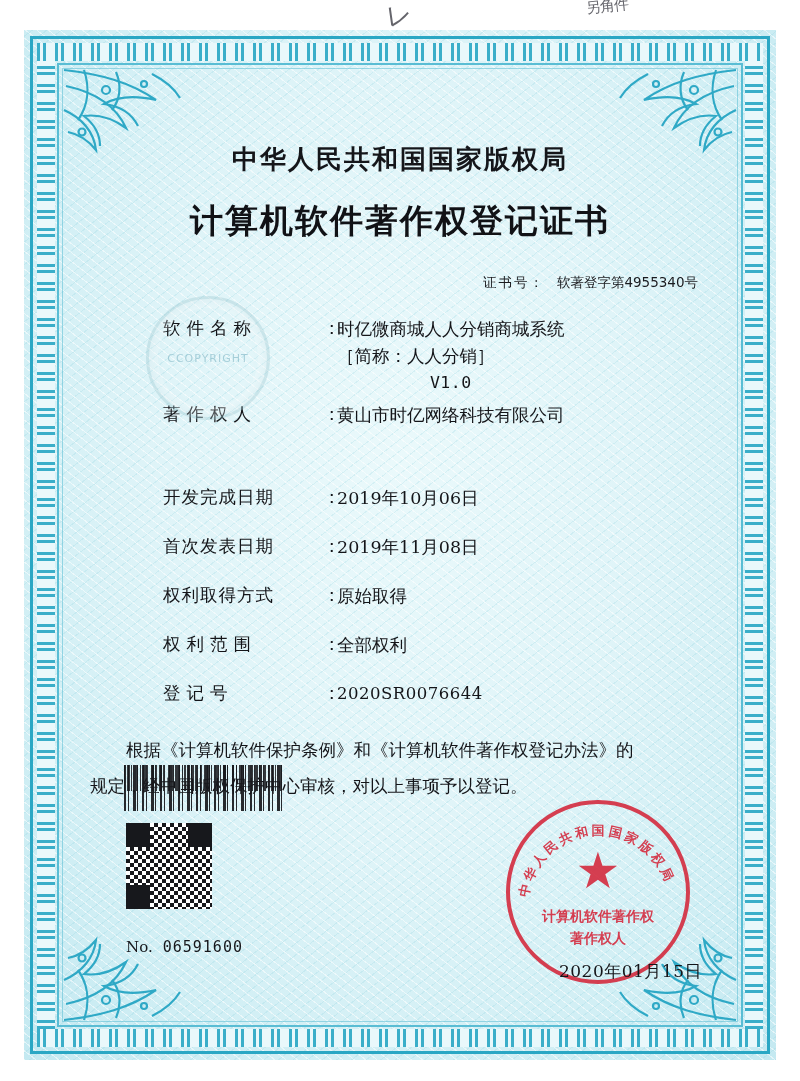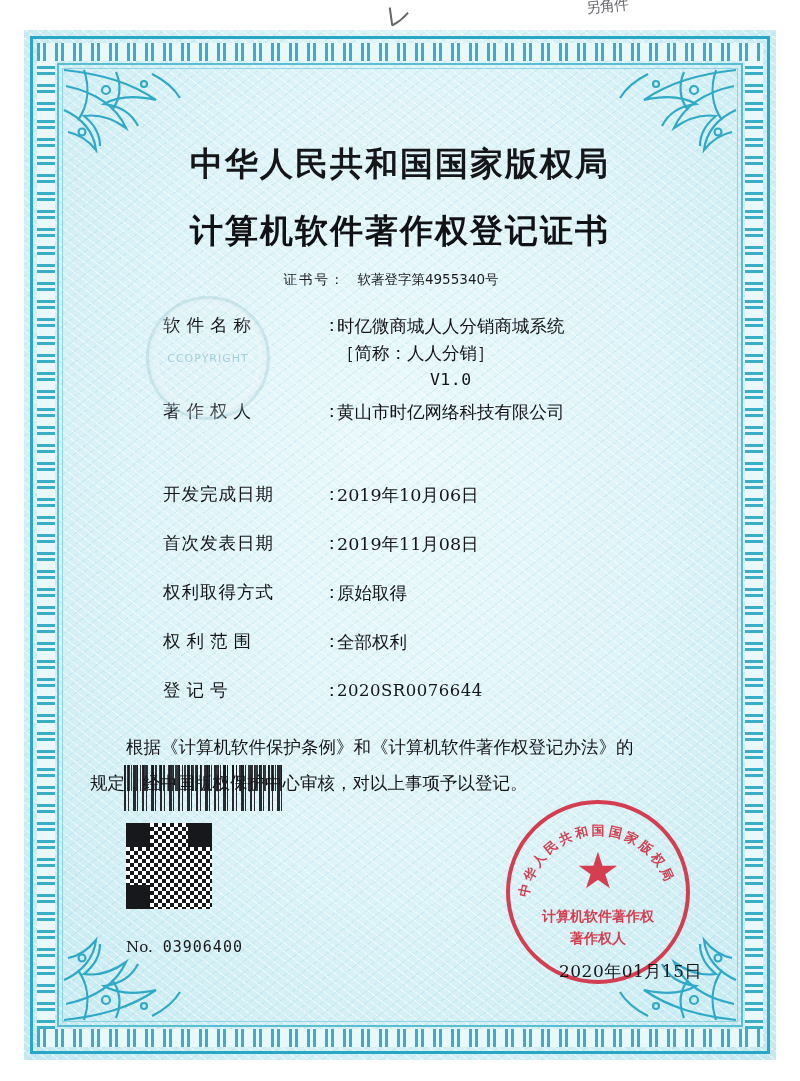--- a/index.html
+++ b/index.html
@@ -118,40 +118,40 @@
   .content {
     position: absolute;
     left: 60px;
     right: 60px;
     top: 70px;
     bottom: 60px;
   }
 
   .title-main {
     text-align: center;
-    font-size: 33px;
+    font-size: 26px;
     font-weight: bold;
     letter-spacing: 2px;
     color: #15161a;
     margin-top: 42px;
     font-family: "DejaVu Serif", serif;
   }
   .title-sub {
     text-align: center;
     font-size: 33px;
     font-weight: bold;
     letter-spacing: 2px;
     color: #111216;
     margin-top: 22px;
     font-family: Liberation Serif, serif;
   }
 
   .cert-no {
-    text-align: center;
-    margin-top: 17px;
+    text-align: right;
+    margin-top: 30px;
     font-size: 13.5px;
     color: #1a1b1f;
     padding-right: 18px;
     font-family: "DejaVu Sans", sans-serif;
   }
   .cert-no .lbl { letter-spacing: 2px; }
   .cert-no .val { margin-left: 12px; }
 
   
   .emboss {
@@ -475,21 +475,21 @@
       </div>
 
     </div>
 
     <div class="barcode"></div>
     <div class="barcode-2"></div>
     <div class="qr"></div>
 
     <div class="serial">
       <span class="no">No.</span>
-      <span>03906400</span>
+      <span>06591600</span>
     </div>
 
     <div class="seal">
       <div class="arc">
         <span class="arcchar" style="transform:rotate(-78deg)">中</span>
         <span class="arcchar" style="transform:rotate(-65deg)">华</span>
         <span class="arcchar" style="transform:rotate(-52deg)">人</span>
         <span class="arcchar" style="transform:rotate(-39deg)">民</span>
         <span class="arcchar" style="transform:rotate(-26deg)">共</span>
         <span class="arcchar" style="transform:rotate(-13deg)">和</span>

